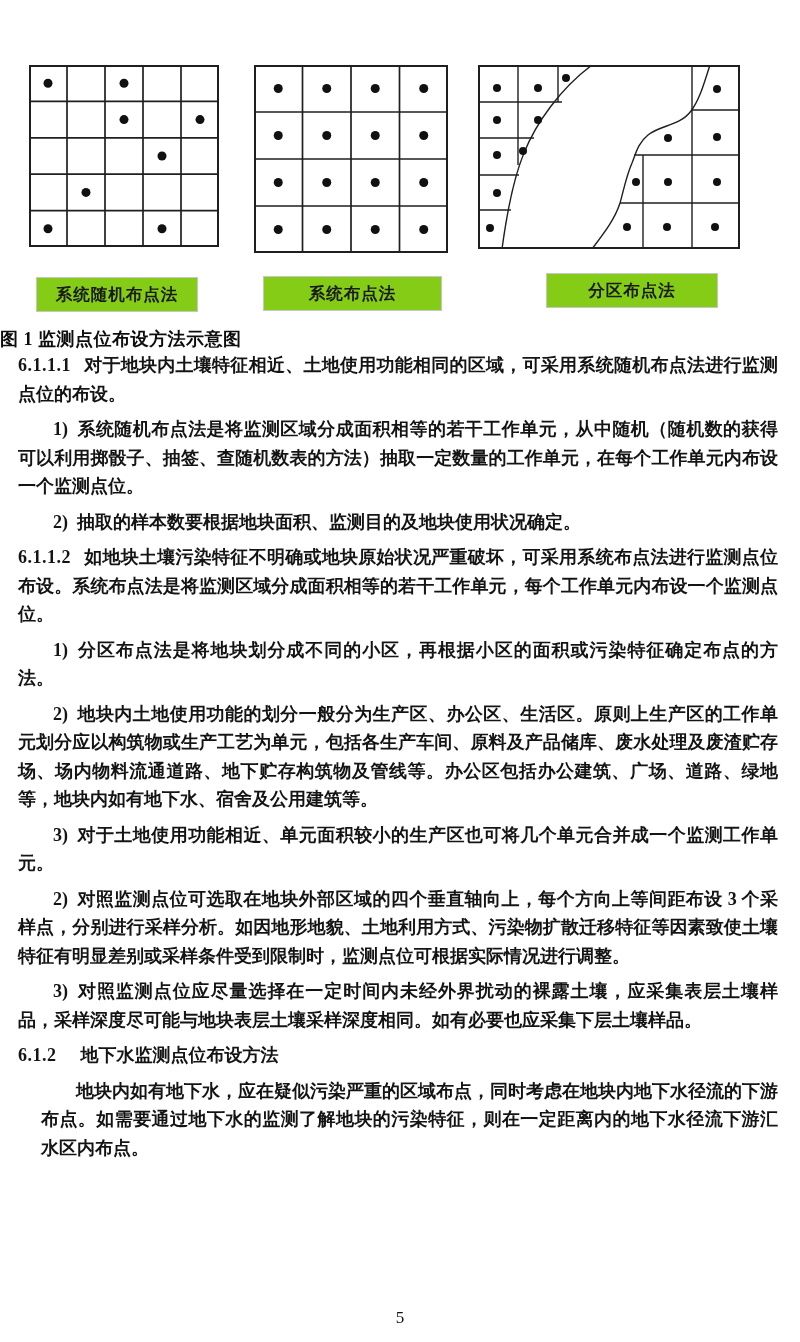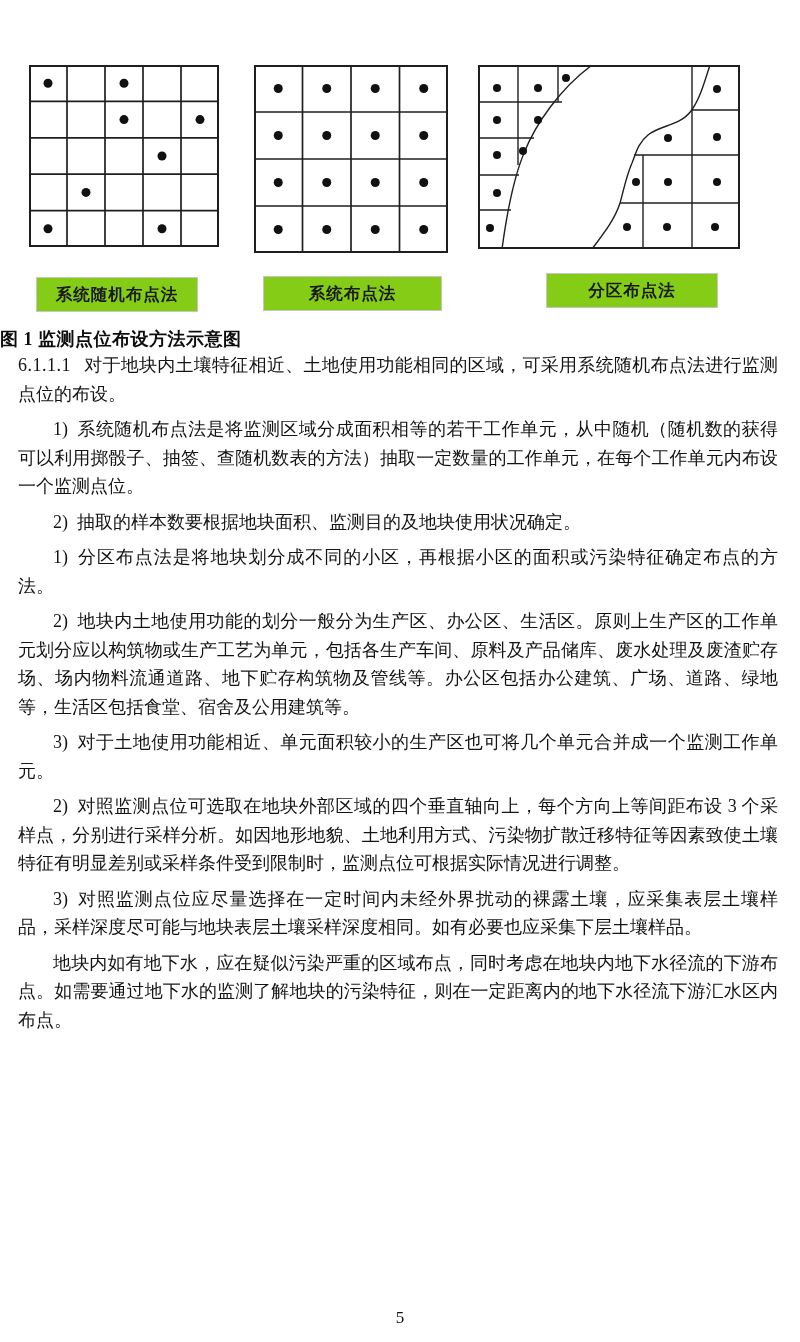--- a/index.html
+++ b/index.html
@@ -20,23 +20,23 @@
   #label-1{left:263px;top:276px;width:177px;height:33px;}
   #label-2{left:546px;top:273px;width:170px;height:33px;}
   .caption{
     position:absolute;left:0;top:319px;width:100%;text-align:left;
     font-weight:bold;font-size:18px;letter-spacing:0.5px;color:#0d0d0d;margin-top:8px;
   }
   .body{
     position:absolute;left:18px;top:351px;width:760px;
     font-size:18px;line-height:28.5px;text-align:justify;color:#141414;
   }
-  .body p{margin:0 0 7px 0;}
+  .body p{margin:0 0 7px 0;font-weight:bold;}
   p.item{text-indent:35px;}
-  p.plain{text-indent:35px;}
+  p.plain{text-indent:35px;margin-left:23px;}
   .sec .num{margin-right:13px;letter-spacing:0.5px;}
   .sec2 .num{margin-right:24px;letter-spacing:0.5px;}
   .item .num{margin-right:9px;}
   .page-number{
     position:absolute;left:0;top:1308px;width:100%;text-align:center;font-size:17px;color:#111;
   }
 </style>
 </head>
 <body>
 
@@ -124,23 +124,25 @@
   <div class="panel-label" id="label-0">系统随机布点法</div>
   <div class="panel-label" id="label-1">系统布点法</div>
   <div class="panel-label" id="label-2">分区布点法</div>
 
   <div class="caption">图 1 监测点位布设方法示意图</div>
 
   <div class="body">
     <p class="sec"><span class="num">6.1.1.1</span><span>对于地块内土壤特征相近、土地使用功能相同的区域，可采用系统随机布点法进行监测点位的布设。</span></p>
     <p class="item"><span class="num">1)</span><span>系统随机布点法是将监测区域分成面积相等的若干工作单元，从中随机（随机数的获得可以利用掷骰子、抽签、查随机数表的方法）抽取一定数量的工作单元，在每个工作单元内布设一个监测点位。</span></p>
     <p class="item"><span class="num">2)</span><span>抽取的样本数要根据地块面积、监测目的及地块使用状况确定。</span></p>
+    <p class="sec"><span class="num">6.1.1.2</span><span>如地块土壤污染特征不明确或地块原始状况严重破坏，可采用系统布点法进行监测点位布设。系统布点法是将监测区域分成面积相等的若干工作单元，每个工作单元内布设一个监测点位。</span></p>
     <p class="item"><span class="num">1)</span><span>分区布点法是将地块划分成不同的小区，再根据小区的面积或污染特征确定布点的方法。</span></p>
-    <p class="item"><span class="num">2)</span><span>地块内土地使用功能的划分一般分为生产区、办公区、生活区。原则上生产区的工作单元划分应以构筑物或生产工艺为单元，包括各生产车间、原料及产品储库、废水处理及废渣贮存场、场内物料流通道路、地下贮存构筑物及管线等。办公区包括办公建筑、广场、道路、绿地等，生活区包括食堂、宿舍及公用建筑等。</span></p>
+    <p class="item"><span class="num">2)</span><span>地块内土地使用功能的划分一般分为生产区、办公区、生活区。原则上生产区的工作单元划分应以构筑物或生产工艺为单元，包括各生产车间、原料及产品储库、废水处理及废渣贮存场、场内物料流通道路、地下贮存构筑物及管线等。办公区包括办公建筑、广场、道路、绿地等，地块内如有地下水、宿舍及公用建筑等。</span></p>
     <p class="item"><span class="num">3)</span><span>对于土地使用功能相近、单元面积较小的生产区也可将几个单元合并成一个监测工作单元。</span></p>
     <p class="item"><span class="num">2)</span><span>对照监测点位可选取在地块外部区域的四个垂直轴向上，每个方向上等间距布设 3 个采样点，分别进行采样分析。如因地形地貌、土地利用方式、污染物扩散迁移特征等因素致使土壤特征有明显差别或采样条件受到限制时，监测点位可根据实际情况进行调整。</span></p>
     <p class="item"><span class="num">3)</span><span>对照监测点位应尽量选择在一定时间内未经外界扰动的裸露土壤，应采集表层土壤样品，采样深度尽可能与地块表层土壤采样深度相同。如有必要也应采集下层土壤样品。</span></p>
+    <p class="sec sec2"><span class="num">6.1.2</span><span>地下水监测点位布设方法</span></p>
     <p class="plain"><span>地块内如有地下水，应在疑似污染严重的区域布点，同时考虑在地块内地下水径流的下游布点。如需要通过地下水的监测了解地块的污染特征，则在一定距离内的地下水径流下游汇水区内布点。</span></p>
   </div>
 
   <div class="page-number">5</div>
 
 </div>
 
 </body></html>

